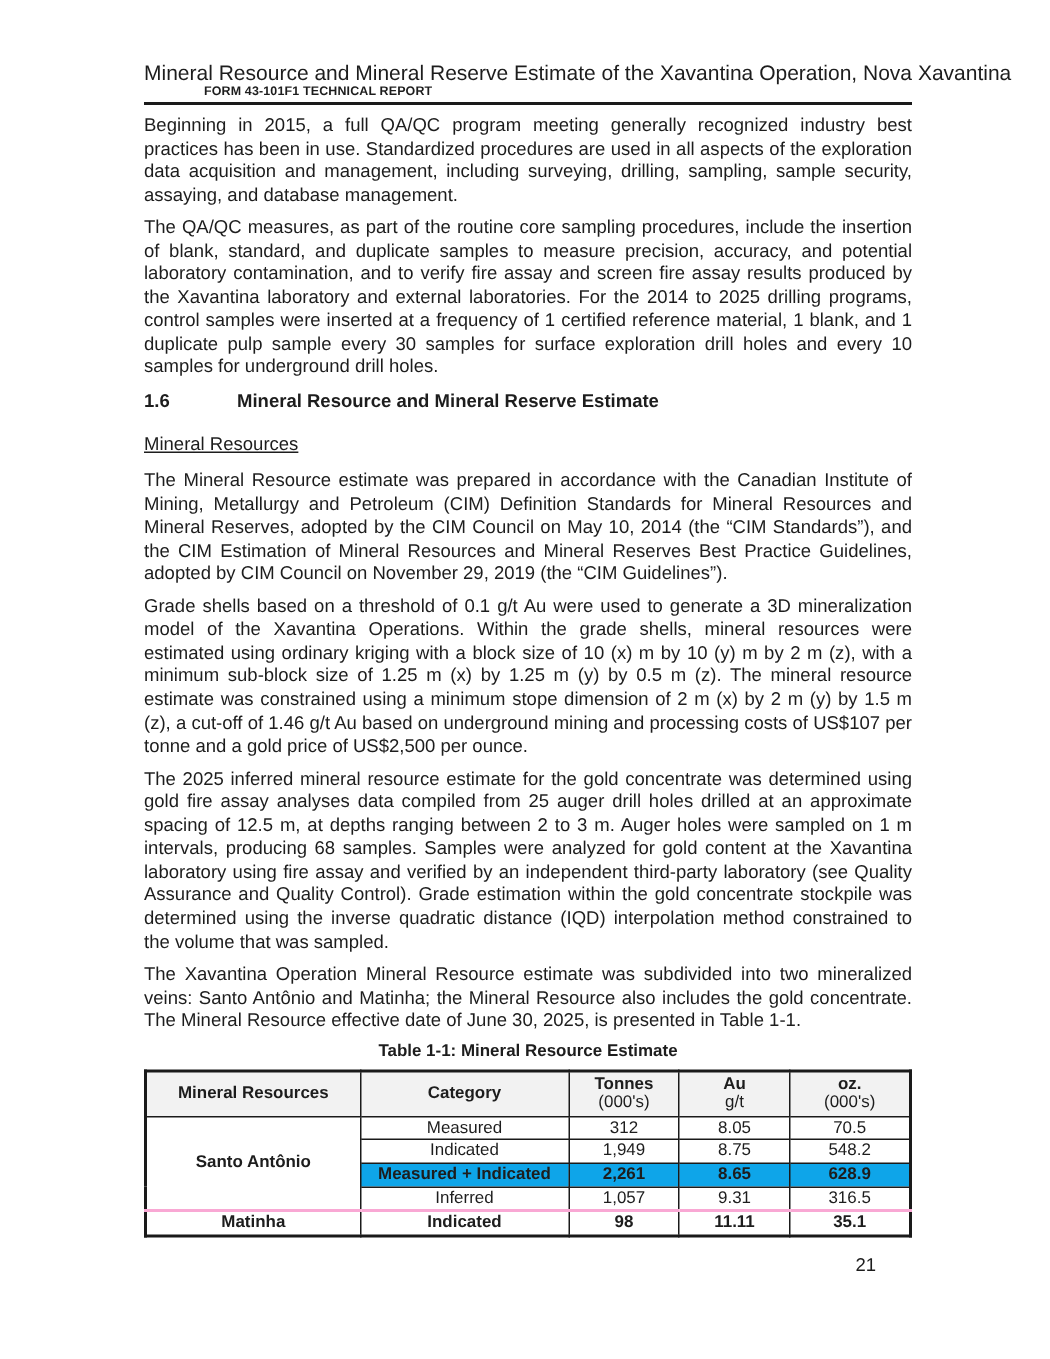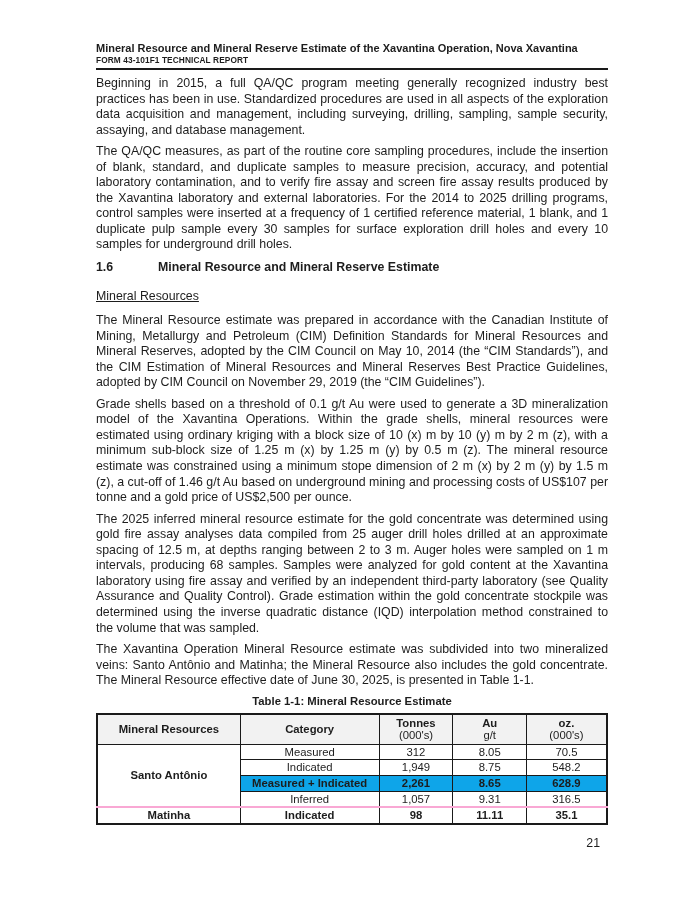--- a/index.html
+++ b/index.html
@@ -13,30 +13,31 @@
     overflow: hidden;
   }
   .content {
     position: absolute;
     left: 96px;
     top: 42px;
     width: 512px;
   }
   .doc-header { border-bottom: 2px solid #1a1a1a; padding-bottom: 3px; }
   .doc-title {
-    font-size: 11px;
+    font-size: 14px;
     line-height: 13px;
-    font-weight: 700;
+    font-weight: 400;
     white-space: nowrap;
   }
   .doc-subtitle {
     font-size: 8.3px;
     line-height: 10px;
     font-weight: 700;
     letter-spacing: 0.1px;
+    margin-left: 40px;
   }
   .para {
     font-size: 12.35px;
     line-height: 15.55px;
     text-align: justify;
     margin: 0 0 6px 0;
   }
   .para.first { margin-top: 6px; }
   .section-heading {
     font-size: 12.35px;
@@ -88,21 +89,21 @@
   .resource-table .vein-cell { font-weight: 700; }
   .resource-table tr.highlight-row td { background: #0ea5e9; font-weight: 700; }
   .resource-table tr.matinha-row td {
     font-weight: 700;
     border-top: 2px solid #f9a8d4;
     margin-left: 43px;
   }
   .page-number {
     position: absolute;
     top: 836px;
-    right: 100px;
+    right: 116px;
     font-size: 12.35px;
     line-height: 15px;
   }
 </style>
 </head>
 <body>
 
 <div class="page">
   <div class="content">
 

